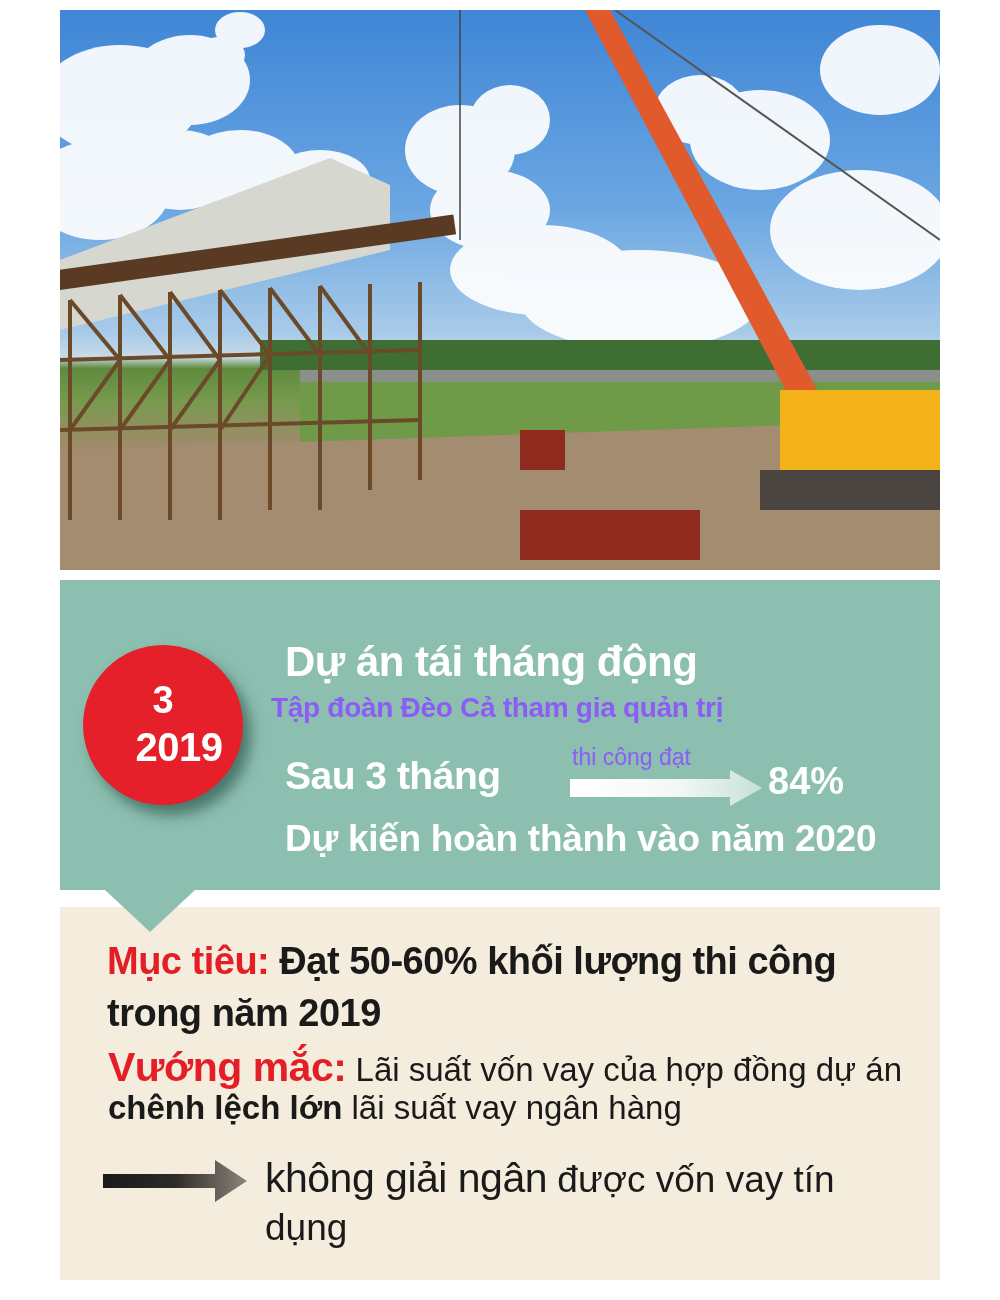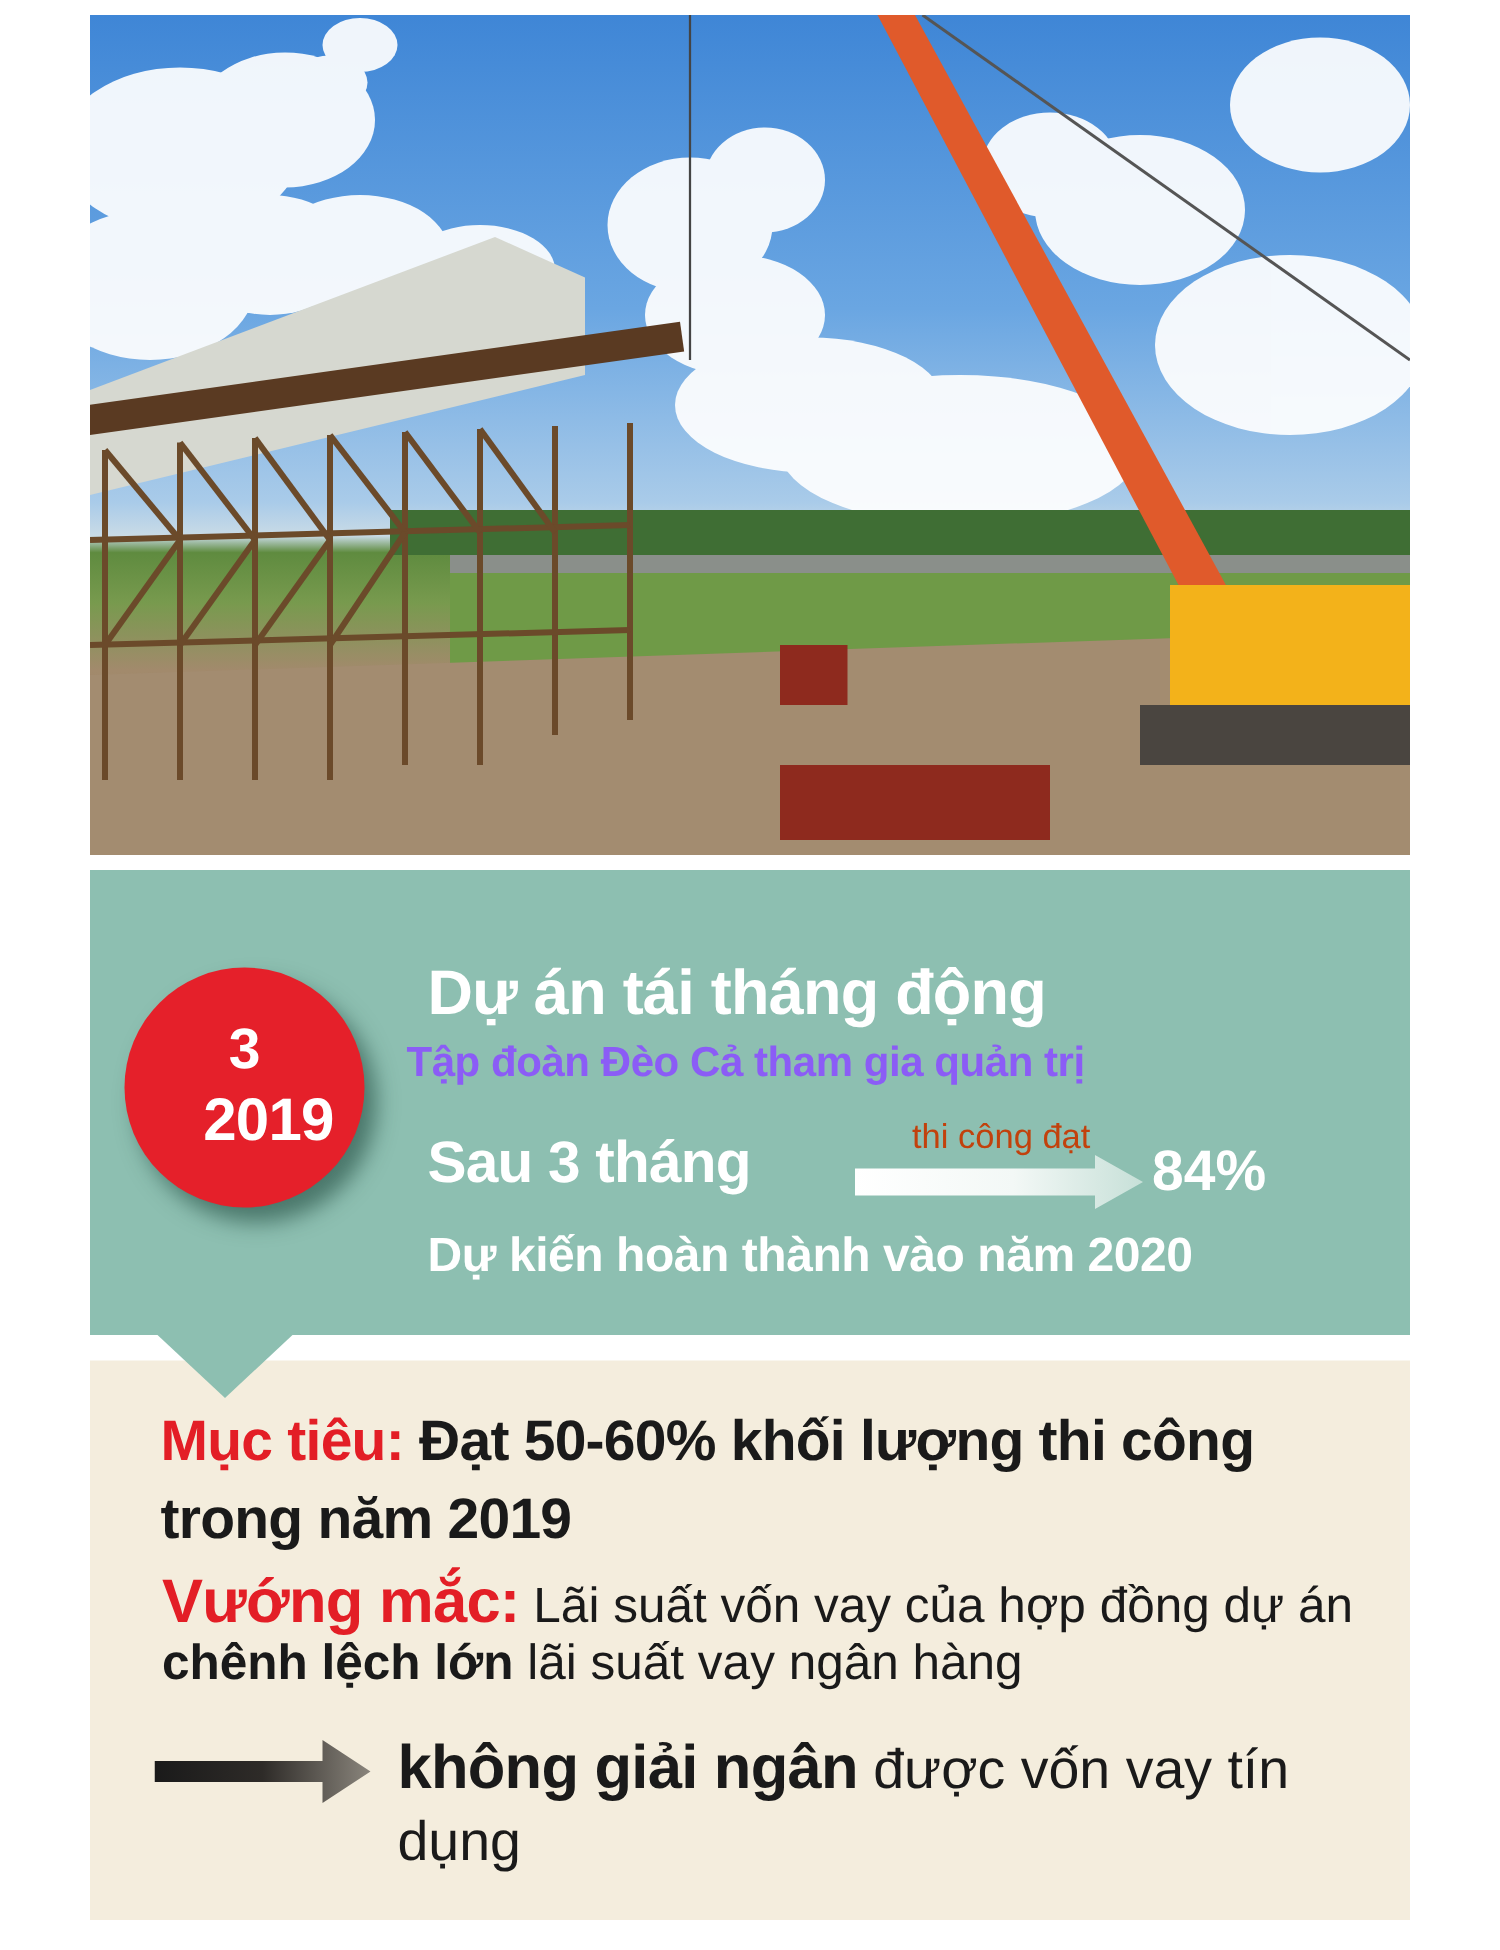--- a/index.html
+++ b/index.html
@@ -19,33 +19,33 @@
   .badge { position: absolute; left: 83px; top: 645px; width: 160px; height: 160px; border-radius: 50%;
            background: #e5202a; box-shadow: 8px 10px 14px rgba(20,60,50,0.55);
            display: flex; flex-direction: column; align-items: center; justify-content: center; color: #fff;
            font-weight: 700; }
   .badge .month { font-size: 38px; line-height: 44px; }
   .badge .year { font-size: 40px; line-height: 50px; letter-spacing: -0.5px; margin-left: 32px; }
 
   .t-title { position: absolute; left: 285px; top: 638px; font-size: 42px; font-weight: 700; color: #fff; white-space: nowrap; letter-spacing: -0.5px; }
   .t-sub { position: absolute; left: 271px; top: 692px; font-size: 28px; font-weight: 700; color: #8b5cf6; white-space: nowrap; letter-spacing: -0.3px; }
   .t-after { position: absolute; left: 285px; top: 754px; font-size: 39px; font-weight: 700; color: #fff; white-space: nowrap; letter-spacing: -0.5px; text-align: right; }
-  .t-arrowlabel { position: absolute; left: 572px; top: 744px; font-size: 23px; color: #c2410c; white-space: nowrap; margin-left: 36px; }
+  .t-arrowlabel { position: absolute; left: 572px; top: 744px; font-size: 23px; color: #8b5cf6; white-space: nowrap; }
   .t-arrow { position: absolute; left: 570px; top: 770px; width: 195px; height: 36px; }
   .t-pct { position: absolute; left: 768px; top: 760px; font-size: 38px; font-weight: 700; color: #fff; }
-  .t-expect { position: absolute; left: 285px; top: 818px; font-size: 32px; font-weight: 700; color: #fff; white-space: nowrap; letter-spacing: -0.3px; }
+  .t-expect { position: absolute; left: 285px; top: 818px; font-size: 37px; font-weight: 700; color: #fff; white-space: nowrap; letter-spacing: -0.3px; }
 
   .goal { position: absolute; left: 107px; top: 935px; width: 800px; font-size: 38px; font-weight: 700; color: #1a1a1a; line-height: 52px; letter-spacing: -0.5px; }
   .red { color: #e31e26; }
   .issue { position: absolute; left: 108px; top: 1048px; width: 820px; font-size: 33px; color: #1a1a1a; line-height: 38px; }
   .issue .lbl { font-size: 41px; font-weight: 700; letter-spacing: -0.5px; }
   .issue b { font-weight: 700; }
   .result-arrow { position: absolute; left: 103px; top: 1158px; width: 145px; height: 46px; }
   .result { position: absolute; left: 265px; top: 1154px; width: 660px; font-size: 37px; color: #1a1a1a; line-height: 48px; }
-  .result b { font-weight: 700; font-size: 41px; letter-spacing: -0.5px; }
+  .result b { font-weight: 400; font-size: 41px; letter-spacing: -0.5px; }
 </style>
 </head>
 <body>
 
 <div class="photo">
   <svg width="880" height="560" viewBox="0 0 880 560">
 
     <g fill="#ffffff" opacity="0.92">
       <ellipse cx="60" cy="90" rx="80" ry="55"></ellipse>
         <ellipse cx="130" cy="70" rx="60" ry="45"></ellipse>

